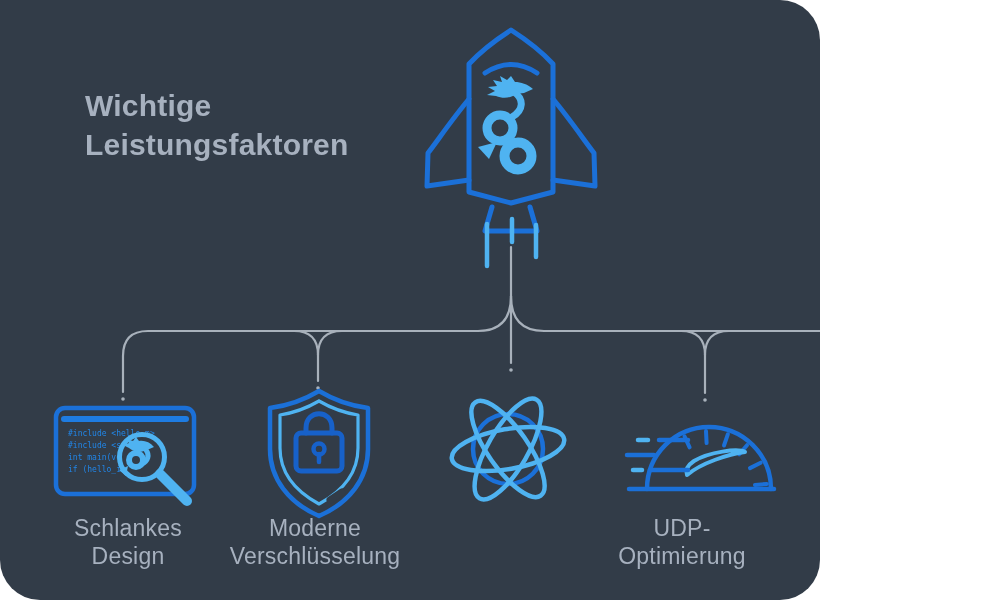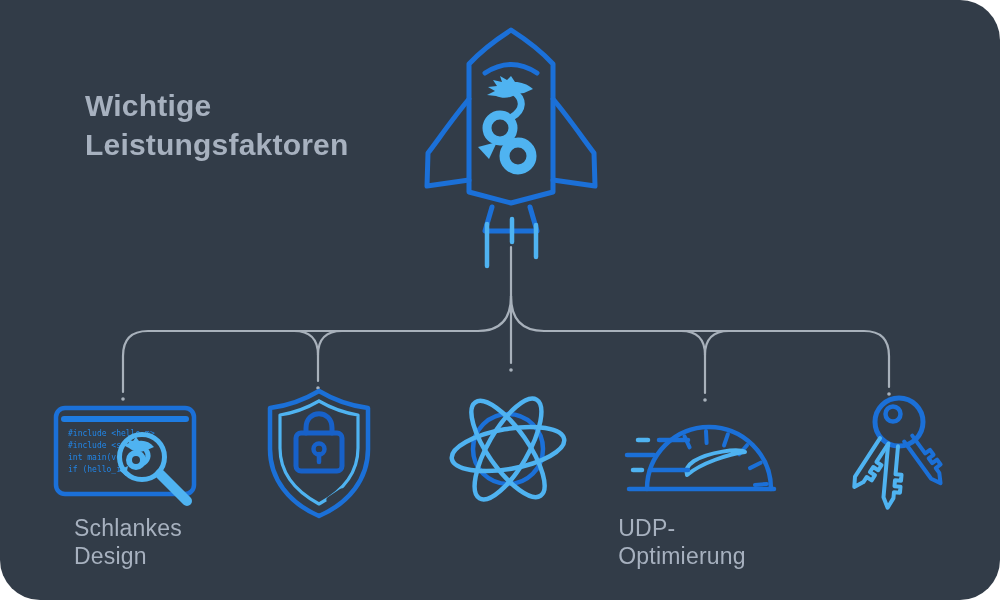--- a/index.html
+++ b/index.html
@@ -1,28 +1,28 @@
 <!DOCTYPE html>
 <html><head>
 <meta charset="utf-8">
 <style>
   html,body{margin:0;padding:0;background:#ffffff;}
   body{font-family:"Liberation Sans", sans-serif;}
   .card{
-    position:relative;width:1000px;height:600px;background:#323C48;
+    position:relative;width:820px;height:600px;background:#323C48;
     border-radius:0 40px 40px 40px;overflow:hidden;
   }
   .title{
     position:absolute;left:85px;top:86px;
     font-size:30px;font-weight:600;line-height:1.3;
     color:#A7B1BF;white-space:pre-line;letter-spacing:.2px;
   }
   .label{
     position:absolute;top:514px;transform:translateX(-50%);
-    text-align:left;white-space:pre-line;
+    text-align:center;white-space:pre-line;
     font-size:23px;line-height:1.22;color:#A7B1BF;letter-spacing:.2px;
   }
   .label.l1{left:128px}.label.l2{left:315px}.label.l3{left:505px}
   .label.l4{left:682px}.label.l5{left:888px}
   svg.canvas{position:absolute;left:0;top:0;}
   .code-line{font:8px "DejaVu Sans Mono", monospace;fill:#2186E8;}
 </style>
 </head>
 <body>
 
@@ -141,16 +141,18 @@
         <path d="M -6 0 L -6 52 L -1 62 L 4 52 L 4 46 L 10 46 L 10 40 L 4 40 L 4 34 L 10 34 L 10 28 L 4 28 L 4 0"></path>
       </g>
       <g transform="translate(909,438) rotate(-36)" stroke="#1B70D8" stroke-width="4">
         <path d="M -6 0 L -6 46 L -1 55 L 4 46 L 4 40 L 10 40 L 10 34 L 4 34 L 4 28 L 10 28 L 10 22 L 4 22 L 4 0"></path>
       </g>
     </g>
   </svg>
 
   <div class="label l1">Schlankes
 Design</div>
+  <div class="label l2">Moderne
+Verschlüsselung</div>
   <div class="label l4">UDP-
 Optimierung</div>
 
 </div>
 
 </body></html>

